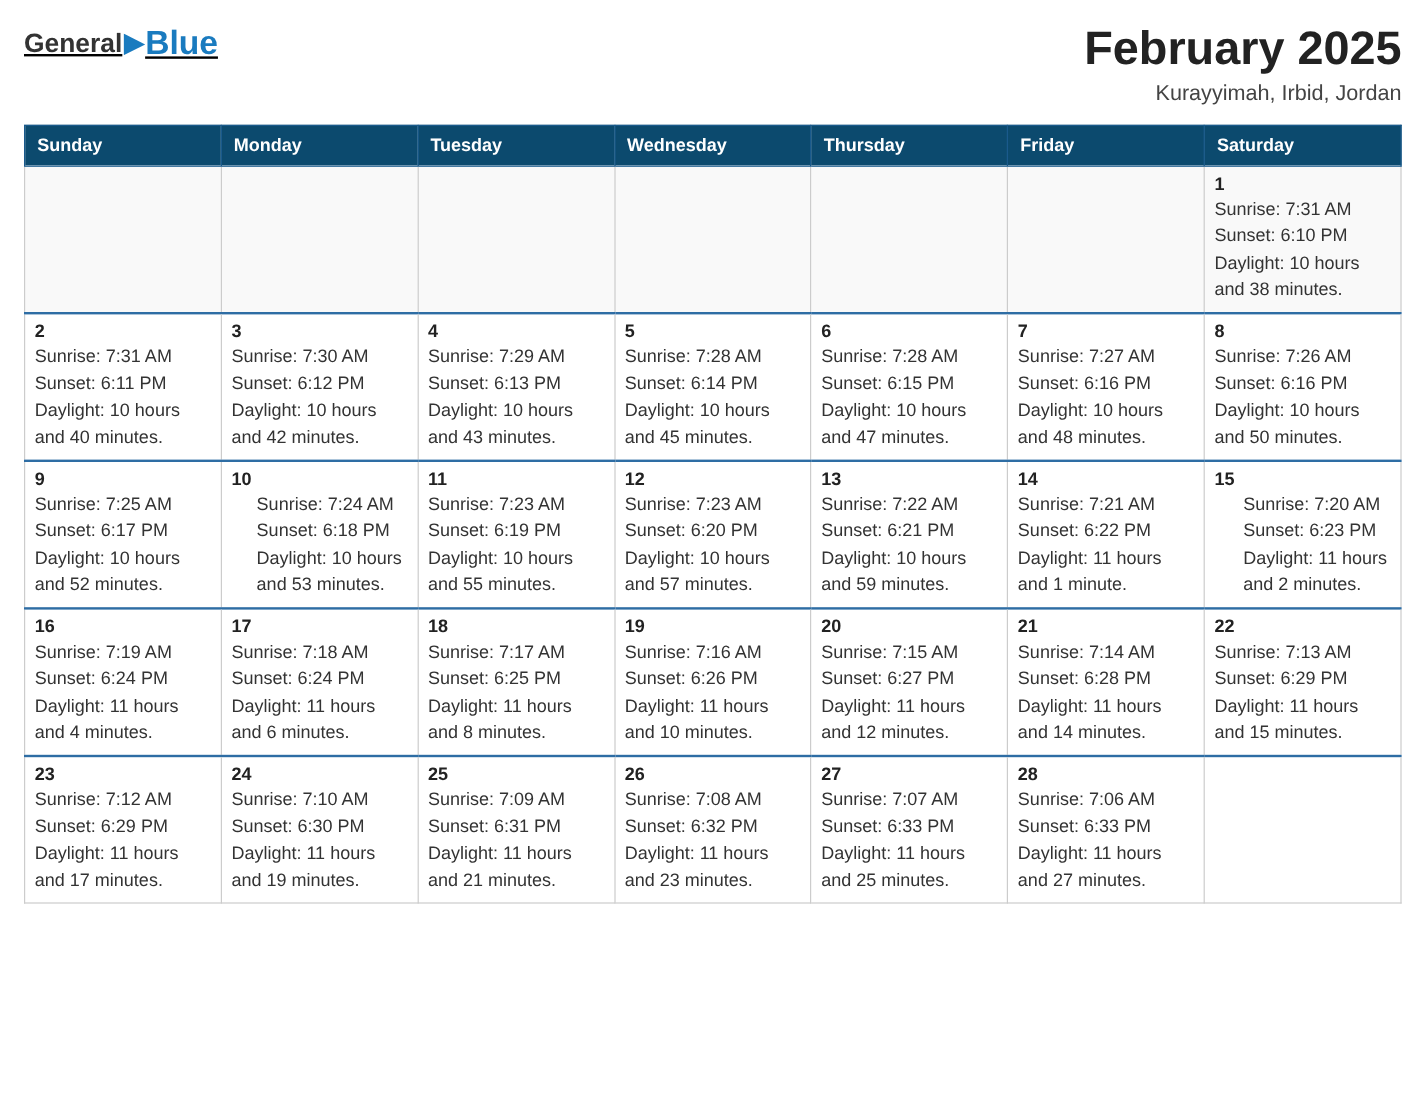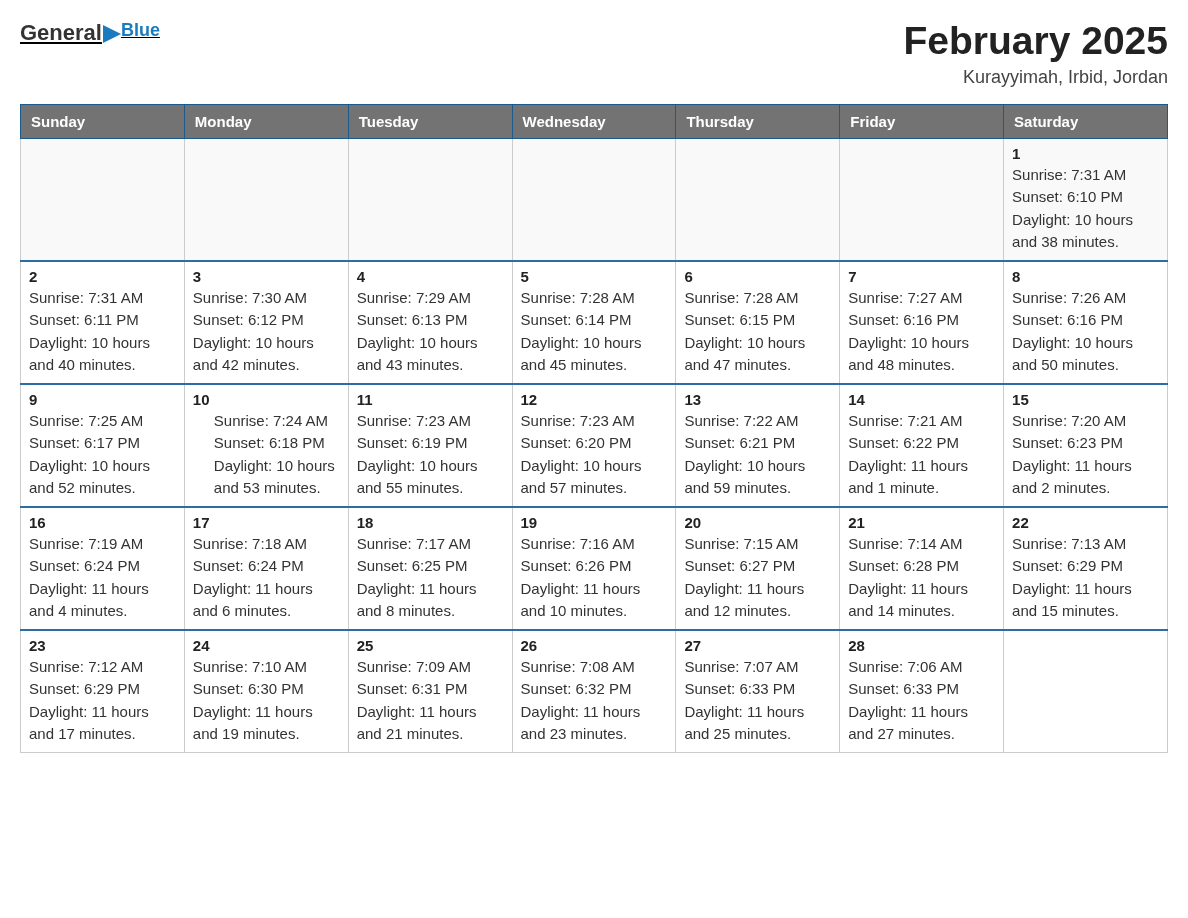--- a/index.html
+++ b/index.html
@@ -15,21 +15,21 @@
       justify-content: space-between;
       align-items: flex-start;
       margin-bottom: 16px;
     }
     .logo-text-general {
       font-size: 22px;
       font-weight: bold;
       color: #333;
     }
     .logo-text-blue {
-      font-size: 18px;
+      font-size: 28px;
       font-weight: bold;
       color: #1a7bbf;
     }
     .logo-wrapper {
       display: flex;
       text-decoration: underline;
     }
     .logo-line1 {
       display: flex;
       align-items: center;
@@ -52,21 +52,21 @@
       font-size: 18px;
       color: #444;
       margin-top: 4px;
     }
     .calendar {
       width: 100%;
       border-collapse: collapse;
       border: 1px solid #ccc;
     }
     .calendar th {
-      background-color: #737373;
+      background-color: #0c4a6e;
       color: #fff;
       text-align: left;
       padding: 8px 10px;
       font-size: 15px;
       border: 1px solid #1a5a8c;
     }
     .calendar td {
       vertical-align: top;
       border: 1px solid #ccc;
       padding: 6px 8px;
@@ -233,21 +233,21 @@
         </td>
         <td>
           <div class="day-number">14</div>
           <div class="day-info" style="white-space: pre-line;">Sunrise: 7:21 AM
 Sunset: 6:22 PM
 Daylight: 11 hours
 and 1 minute.</div>
         </td>
         <td>
           <div class="day-number">15</div>
-          <div class="day-info" style="white-space: pre-line;">Sunrise: 7:20 AM
+          <div class="day-info" style="white-space: pre-line; margin-left: 24px;">Sunrise: 7:20 AM
 Sunset: 6:23 PM
 Daylight: 11 hours
 and 2 minutes.</div>
         </td>
       </tr>
       <tr class="row-divider">
         <td>
           <div class="day-number">16</div>
           <div class="day-info" style="white-space: pre-line;">Sunrise: 7:19 AM
 Sunset: 6:24 PM

